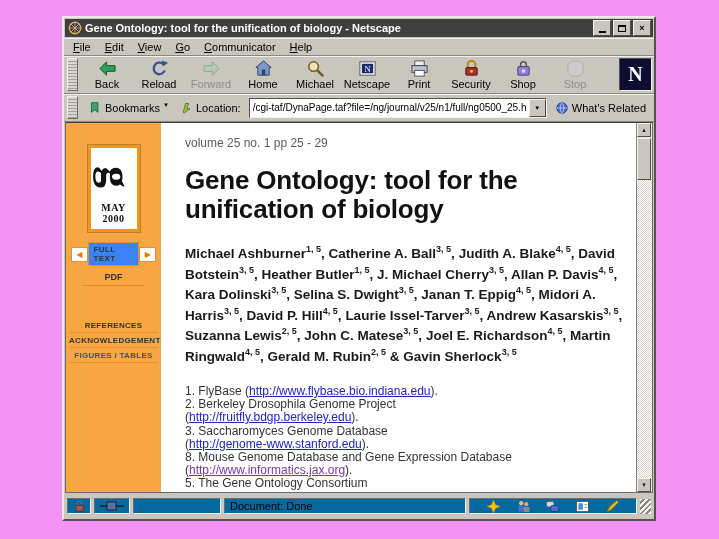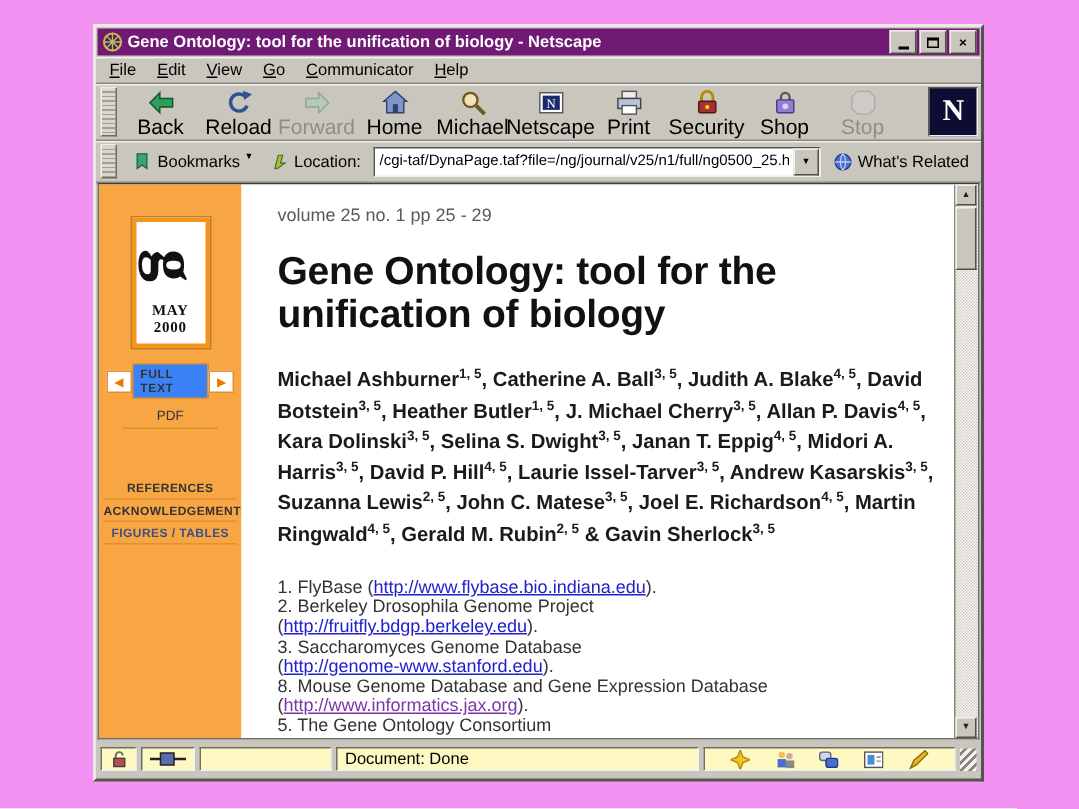--- a/index.html
+++ b/index.html
@@ -2,41 +2,41 @@
 <html><head>
 <meta charset="utf-8">
 <style>
   html,body{margin:0;padding:0;}
   #screen{position:relative;width:719px;height:539px;background:#f492f4;overflow:hidden;
           font-family:"Liberation Sans",sans-serif;-webkit-font-smoothing:antialiased;}
   
   .window{position:absolute;left:62px;top:16px;width:594px;height:505px;background:#c9c6bd;
           border:2px solid;border-color:#eceae5 #55534e #55534e #eceae5;box-sizing:border-box;
           display:flex;flex-direction:column;}
-  .titlebar{height:18px;background:#701a75;display:flex;align-items:center;padding:0 2px;margin:1px;}
+  .titlebar{height:18px;background:#404040;display:flex;align-items:center;padding:0 2px;margin:1px;}
   .titlebar .wicon{width:14px;height:14px;margin:0 3px 0 1px;flex:0 0 auto;}
   .titlebar .ttext{color:#fff;font-size:11px;font-weight:bold;flex:1;white-space:nowrap;overflow:hidden;}
   .winbtn{width:16px;height:14px;background:#c9c6bd;border:1px solid;border-color:#f2f0ec #504e49 #504e49 #f2f0ec;
           margin-left:2px;display:flex;align-items:center;justify-content:center;font-size:9px;font-weight:bold;color:#000;}
   .glyph-min{display:block;width:7px;height:2px;background:#000;margin-top:7px;}
   .glyph-max{display:block;width:8px;height:7px;border:1px solid #000;border-top-width:2px;box-sizing:border-box;}
   
   .menubar{height:17px;display:flex;align-items:center;padding-left:2px;border-bottom:1px solid #8a8781;
            box-shadow:inset 0 1px 0 #f2f0ec;}
   .menu-item{font-size:11px;color:#000;padding:1px 7px;white-space:nowrap;}
   .menu-item u{text-decoration:underline;}
   .grip{width:9px;align-self:stretch;margin:2px 3px 2px 1px;border:1px solid;border-color:#f2f0ec #6f6d68 #6f6d68 #f2f0ec;
         background:repeating-linear-gradient(180deg,#d9d6cf 0 2px,#a29f99 2px 3px);flex:0 0 auto;}
   
   .navbar{height:37px;display:flex;align-items:center;border-bottom:1px solid #8a8781;
           box-shadow:inset 0 1px 0 #f2f0ec;padding:0 2px;}
   .tbtn{width:52px;height:34px;display:flex;flex-direction:column;align-items:center;justify-content:center;
         gap:1px;flex:0 0 auto;}
   .tbtn svg{width:19px;height:19px;}
-  .tbtn .tlabel{font-size:14px;color:#000;line-height:11px;}
+  .tbtn .tlabel{font-size:11px;color:#000;line-height:11px;}
   .tbtn.disabled .tlabel{color:#8f8d88;}
   .tbtn.disabled svg{opacity:.6;}
   .nlogo{margin-left:auto;width:31px;height:31px;background:#0d0d33;border:1px solid;
          border-color:#55534e #f2f0ec #f2f0ec #55534e;display:flex;align-items:center;justify-content:center;
          color:#fff;font-family:"Liberation Serif",serif;font-size:20px;font-weight:bold;}
   
   .locbar{height:27px;display:flex;align-items:center;border-bottom:1px solid #8a8781;
           box-shadow:inset 0 1px 0 #f2f0ec;padding:0 4px 0 2px;gap:4px;}
   .flatbtn{display:flex;align-items:center;gap:3px;font-size:11px;padding:2px 4px;white-space:nowrap;color:#000;}
   .caret{font-size:6px;line-height:6px;color:#000;align-self:flex-start;margin-top:1px;}
@@ -53,21 +53,21 @@
               display:flex;flex-direction:column;align-items:center;padding:4px 0 5px;}
   .logo-g{font-family:"Liberation Serif",serif;font-size:44px;font-weight:bold;color:#111;
           transform:rotate(90deg);line-height:46px;height:50px;display:block;}
   .logo-date{font-family:"Liberation Serif",serif;font-size:10px;font-weight:bold;color:#111;
              text-align:center;line-height:11px;letter-spacing:.5px;}
   .ft-row{display:flex;align-items:center;justify-content:space-between;margin:10px 5px 0;}
   .arrow-btn{width:17px;height:13px;background:#fff;border:1px solid #e09030;display:flex;align-items:center;
              justify-content:center;font-size:8px;color:#f07800;}
   .ft-label{font-size:8px;font-weight:bold;letter-spacing:.4px;color:#333;border:1px solid #e09030;
             background:#3b82f6;padding:2px 5px;}
-  .pdf-label{font-size:9px;font-weight:normal;color:#333;text-align:center;margin:4px 16px 0;
+  .pdf-label{font-size:9px;font-weight:bold;color:#333;text-align:center;margin:4px 16px 0;
              padding:2px 0 3px;border-bottom:1px solid #d98f2b;}
   .side-links{margin-top:32px;}
   .side-link{font-size:8px;font-weight:bold;letter-spacing:.3px;color:#333;text-align:center;
              padding:3px 0 2px;border-bottom:1px solid #e29030;margin:0 3px;white-space:nowrap;}
   .side-link.alt{color:#3d4f86;}
   .main{flex:1;position:relative;background:#fff;min-width:0;overflow:hidden;}
   .text-col{position:absolute;left:24px;right:20px;top:13px;}
   .volume-line{font-size:12px;color:#5a5a5a;}
   .article-title{margin-top:16px;font-size:26px;font-weight:bold;color:#111;line-height:29px;letter-spacing:-.2px;}
   .authors{margin-top:17px;font-size:13.5px;font-weight:bold;color:#1a1a1a;line-height:16px;max-width:452px;}
@@ -84,21 +84,21 @@
              background-size:2px 2px;background-position:0 0,1px 1px;border-left:1px solid #8a8781;}
   .sb-btn{position:absolute;left:0;width:14px;height:14px;background:#c9c6bd;border:1px solid;
           border-color:#f2f0ec #504e49 #504e49 #f2f0ec;display:flex;align-items:center;justify-content:center;
           font-size:6px;color:#222;box-sizing:border-box;}
   .sb-up{top:0;} .sb-down{bottom:0;}
   .sb-thumb{position:absolute;left:0;top:15px;width:14px;height:42px;background:#c9c6bd;border:1px solid;
             border-color:#f2f0ec #504e49 #504e49 #f2f0ec;box-sizing:border-box;}
   
   .statusbar{height:22px;display:flex;align-items:center;gap:3px;padding:2px 3px;box-sizing:content-box;}
   .panel{height:16px;border:1px solid;border-color:#6f6d68 #f2f0ec #f2f0ec #6f6d68;display:flex;
-         align-items:center;box-sizing:border-box;background:#fef9c3;}
+         align-items:center;box-sizing:border-box;background:#0369a1;}
   .p-lock{width:24px;justify-content:center;}
   .p-plug{width:36px;justify-content:center;}
   .p-progress{width:88px;}
   .p-status{flex:1;font-size:11px;color:#000;padding-left:5px;}
   .p-tray{width:168px;justify-content:space-evenly;}
   .p-tray svg{width:13px;height:13px;}
   .grip-corner{width:11px;height:15px;background:repeating-linear-gradient(135deg,#f4f2ee 0 2px,#8a8781 2px 4px);}
 </style>
 </head>
 <body>

